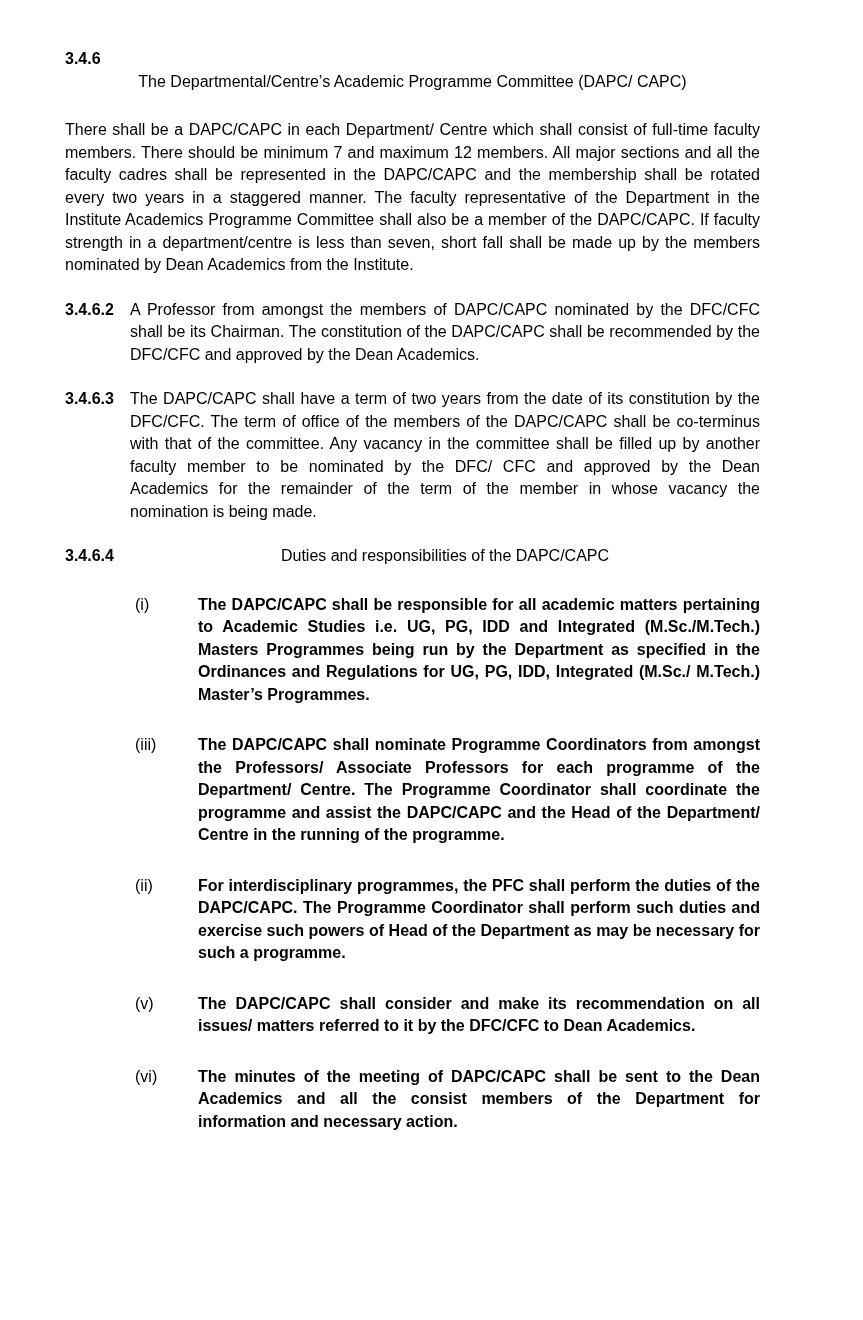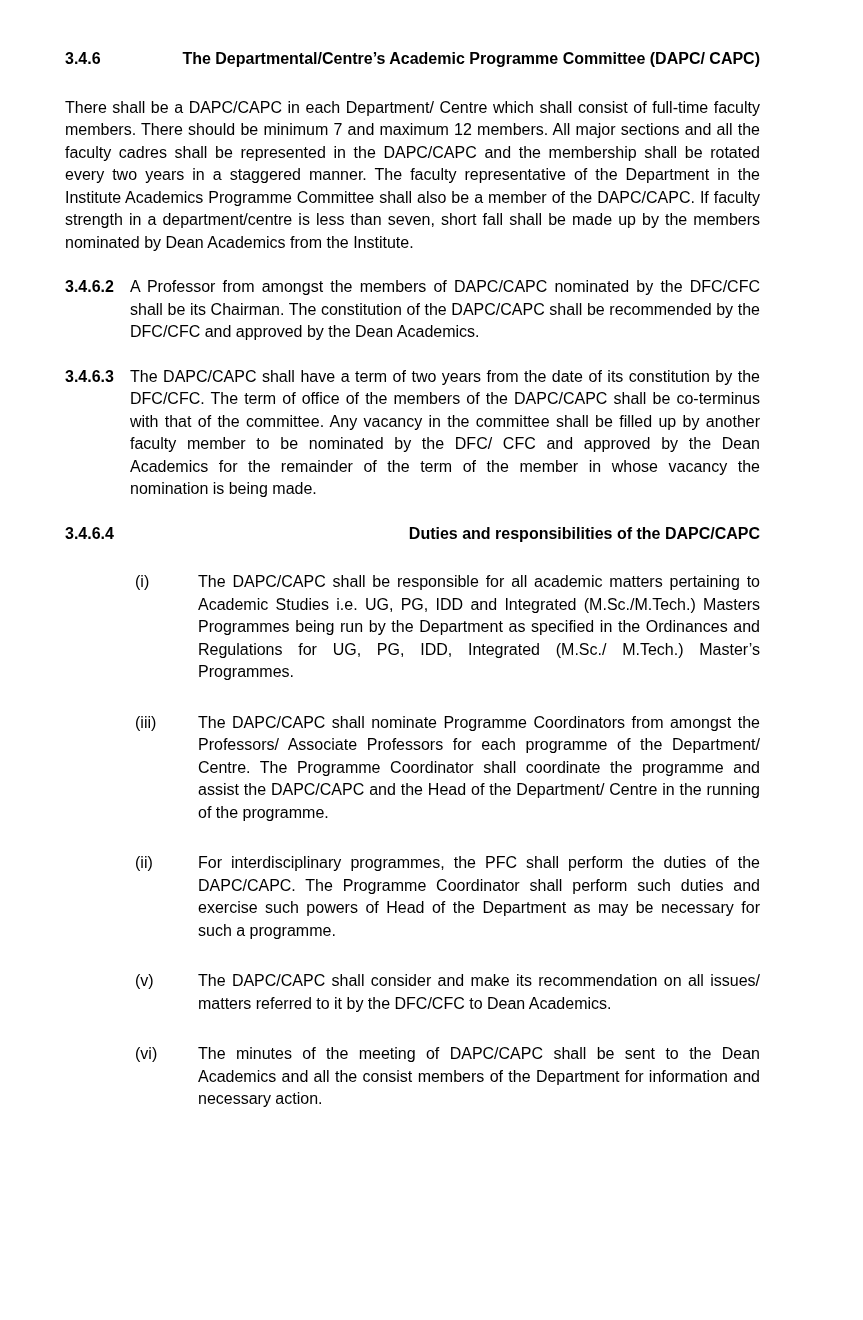--- a/index.html
+++ b/index.html
@@ -21,53 +21,55 @@
     width: 863px;
     height: 1320px;
     padding: 48px 103px 40px 65px;
   }
   .row {
     display: flex;
     margin-bottom: 22px;
   }
   .row.heading-row {
     margin-bottom: 26px;
+    flex-direction: column;
   }
   .num {
     width: 65px;
     flex-shrink: 0;
     font-weight: bold;
     white-space: nowrap;
   }
   .body-text {
     flex: 1;
     text-align: justify;
   }
   .bold {
-    font-weight: bold;
-    text-align: right;
+    font-weight: normal;
+    text-align: center;
   }
   .duties {
     margin-top: 26px;
   }
   .duty {
     display: flex;
     margin-left: 70px;
     margin-bottom: 28px;
   }
   .duty:last-child {
     margin-bottom: 12px;
   }
   .duty-label {
     width: 63px;
     flex-shrink: 0;
   }
   .duty-text {
     flex: 1;
     text-align: justify;
+    font-weight: bold;
   }
 </style>
 </head>
 <body>
 
 <div class="page">
 
   <div class="row heading-row">
     <div class="num">3.4.6</div>
     <div class="body-text bold">The Departmental/Centre’s Academic Programme Committee (DAPC/ CAPC)</div>

